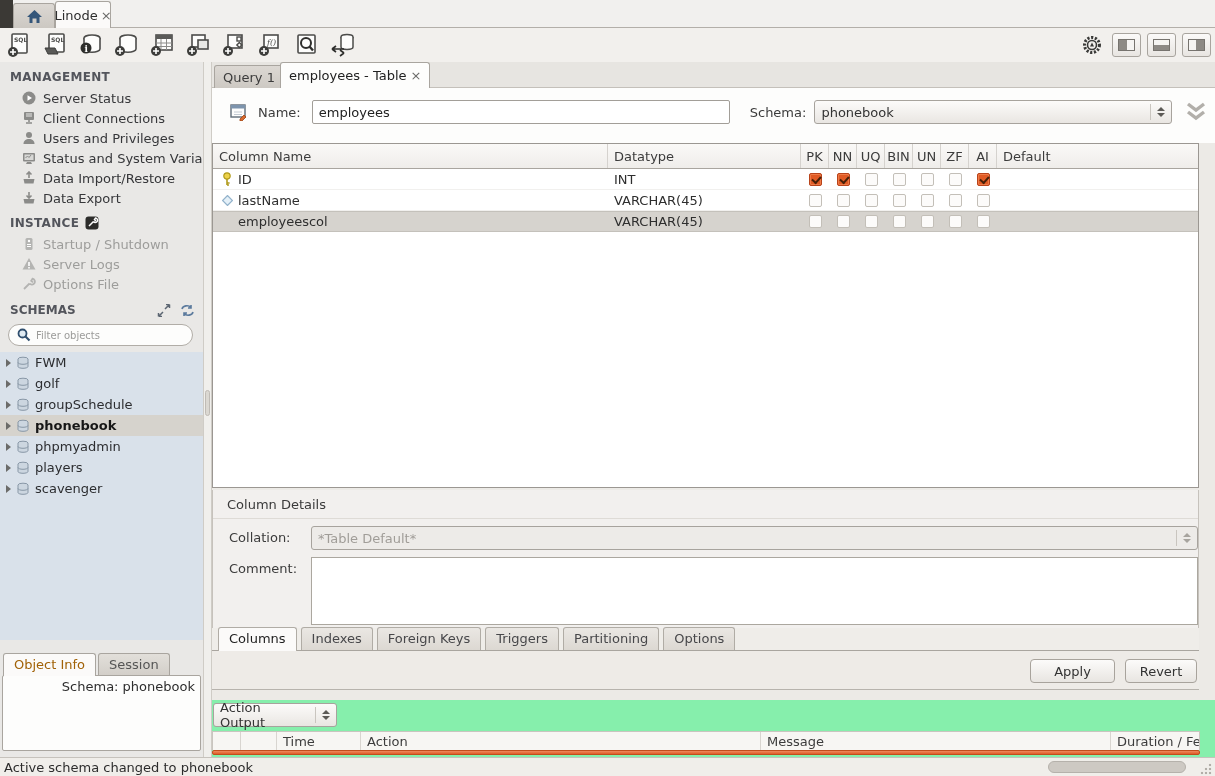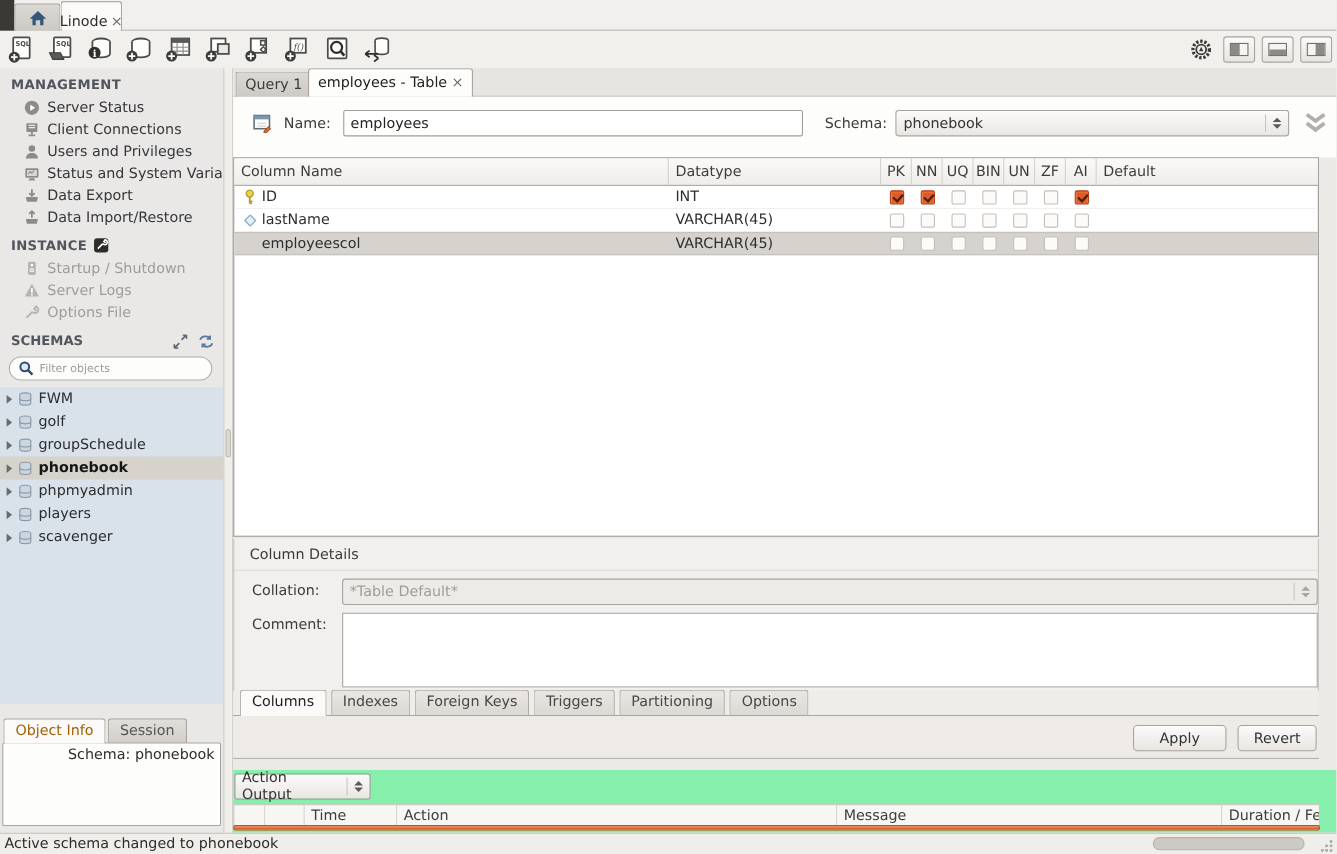--- a/index.html
+++ b/index.html
@@ -4,21 +4,21 @@
 <style>
   * { margin:0; padding:0; box-sizing:border-box; }
   html,body { width:1215px; height:776px; overflow:hidden; }
   body { font-family:"DejaVu Sans", sans-serif; font-size:13px; color:#2e2e2e; background:#f2f0ed; }
   #app { position:relative; width:1215px; height:776px; background:#f2f0ed; }
 
   
   .tabstrip { position:absolute; left:0; top:0; width:1215px; height:28px; background:#f1f0ee; border-bottom:1px solid #b3afa9; }
   .corner-dark { position:absolute; left:0; top:0; width:13px; height:28px; background:#3b3935; }
   .home-tab { position:absolute; left:13px; top:3px; width:42px; height:25px; background:linear-gradient(#dcd8d3,#ccc8c2); border:1px solid #a9a59f; border-bottom:none; border-radius:3px 3px 0 0; display:flex; align-items:center; justify-content:center; }
-  .main-tab { position:absolute; left:55px; top:1px; width:56px; height:27px; background:#fbfaf9; border:1px solid #a9a59f; border-bottom:none; border-radius:3px 3px 0 0; display:flex; align-items:flex-end; justify-content:center; gap:3px; z-index:2; }
+  .main-tab { position:absolute; left:55px; top:1px; width:56px; height:27px; background:#fbfaf9; border:1px solid #a9a59f; border-bottom:none; border-radius:3px 3px 0 0; display:flex; align-items:center; justify-content:center; gap:3px; z-index:2; }
   .tab-close { color:#6a6a68; font-size:13px; cursor:default; }
 
   
   .toolbar { position:absolute; left:0; top:28px; width:1215px; height:34px; background:#f2f0ed; display:flex; align-items:center; }
   .tb-left { display:flex; align-items:center; gap:8px; padding-left:5px; }
   .tb-icon { width:28px; height:28px; display:flex; align-items:center; justify-content:center; }
   .tb-right { position:absolute; right:4px; top:3px; display:flex; align-items:center; gap:6px; }
   .panel-toggle { width:29px; height:24px; border:1px solid #a8a49e; border-radius:3px; background:linear-gradient(#fbfaf9,#e8e5e1); display:flex; align-items:center; justify-content:center; }
   .pt-inner { width:17px; height:12px; border:1px solid #76736e; background:#f5f4f2; position:relative; }
   .pt-inner span { position:absolute; background:#8d8a85; }
@@ -278,31 +278,31 @@
       <svg width="14" height="14" viewBox="0 0 14 14">
           <rect x="1" y="2" width="12" height="8.5" rx="1" fill="#8b8b89"></rect>
           <rect x="2.5" y="3.5" width="9" height="5.5" fill="#d8d8d6"></rect>
           <path d="M3.5 7 l2-2 1.5 1.5 2-2.5" stroke="#8b8b89" stroke-width="1" fill="none"></path>
           <path d="M5 11 h4 l1 2 H4 Z" fill="#8b8b89"></path>
         </svg>
       <span>Status and System Variables</span>
     </div>
     <div class="side-item">
       <svg width="14" height="14" viewBox="0 0 14 14">
+          <path d="M7 7 V1 M4.5 3.5 L7 1 l2.5 2.5" stroke="#8b8b89" stroke-width="1.6" fill="none"></path>
+          <path d="M1.5 8 h11 l-1 4.5 h-9 Z" fill="#8b8b89"></path>
+        </svg>
+      <span>Data Import/Restore</span>
+    </div>
+    <div class="side-item">
+      <svg width="14" height="14" viewBox="0 0 14 14">
           <path d="M7 1 v6 M4.5 4.5 L7 7 l2.5-2.5" stroke="#8b8b89" stroke-width="1.6" fill="none"></path>
           <path d="M1.5 8 h11 l-1 4.5 h-9 Z" fill="#8b8b89"></path>
         </svg>
       <span>Data Export</span>
-    </div>
-    <div class="side-item">
-      <svg width="14" height="14" viewBox="0 0 14 14">
-          <path d="M7 7 V1 M4.5 3.5 L7 1 l2.5 2.5" stroke="#8b8b89" stroke-width="1.6" fill="none"></path>
-          <path d="M1.5 8 h11 l-1 4.5 h-9 Z" fill="#8b8b89"></path>
-        </svg>
-      <span>Data Import/Restore</span>
     </div>
 
     <div class="side-section-title">
       <span>INSTANCE</span>
       <svg width="14" height="14" viewBox="0 0 14 14">
           <rect x="0.5" y="0.5" width="13" height="13" rx="3" fill="#2d2d2b"></rect>
           <path d="M4 10 L8.5 5.5 M8.5 5.5 a2.2 2.2 0 1 0 2-3.4 l-1 1.6 1.4 1.2" stroke="#fff" stroke-width="1.5" fill="none"></path>
         </svg>
     </div>
     <div class="side-item disabled">

